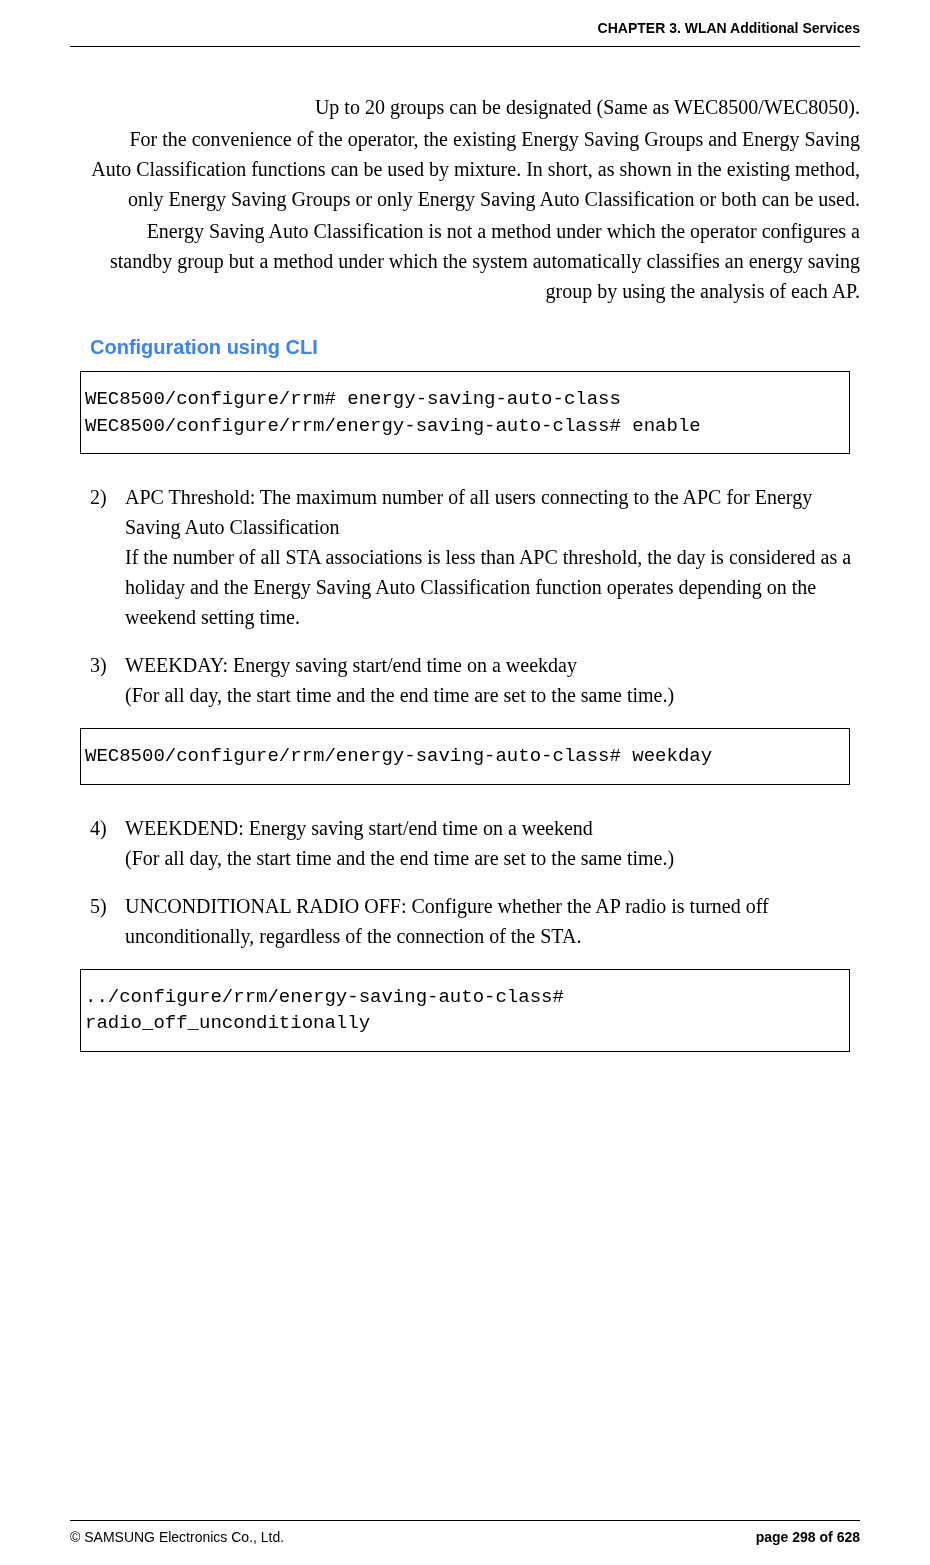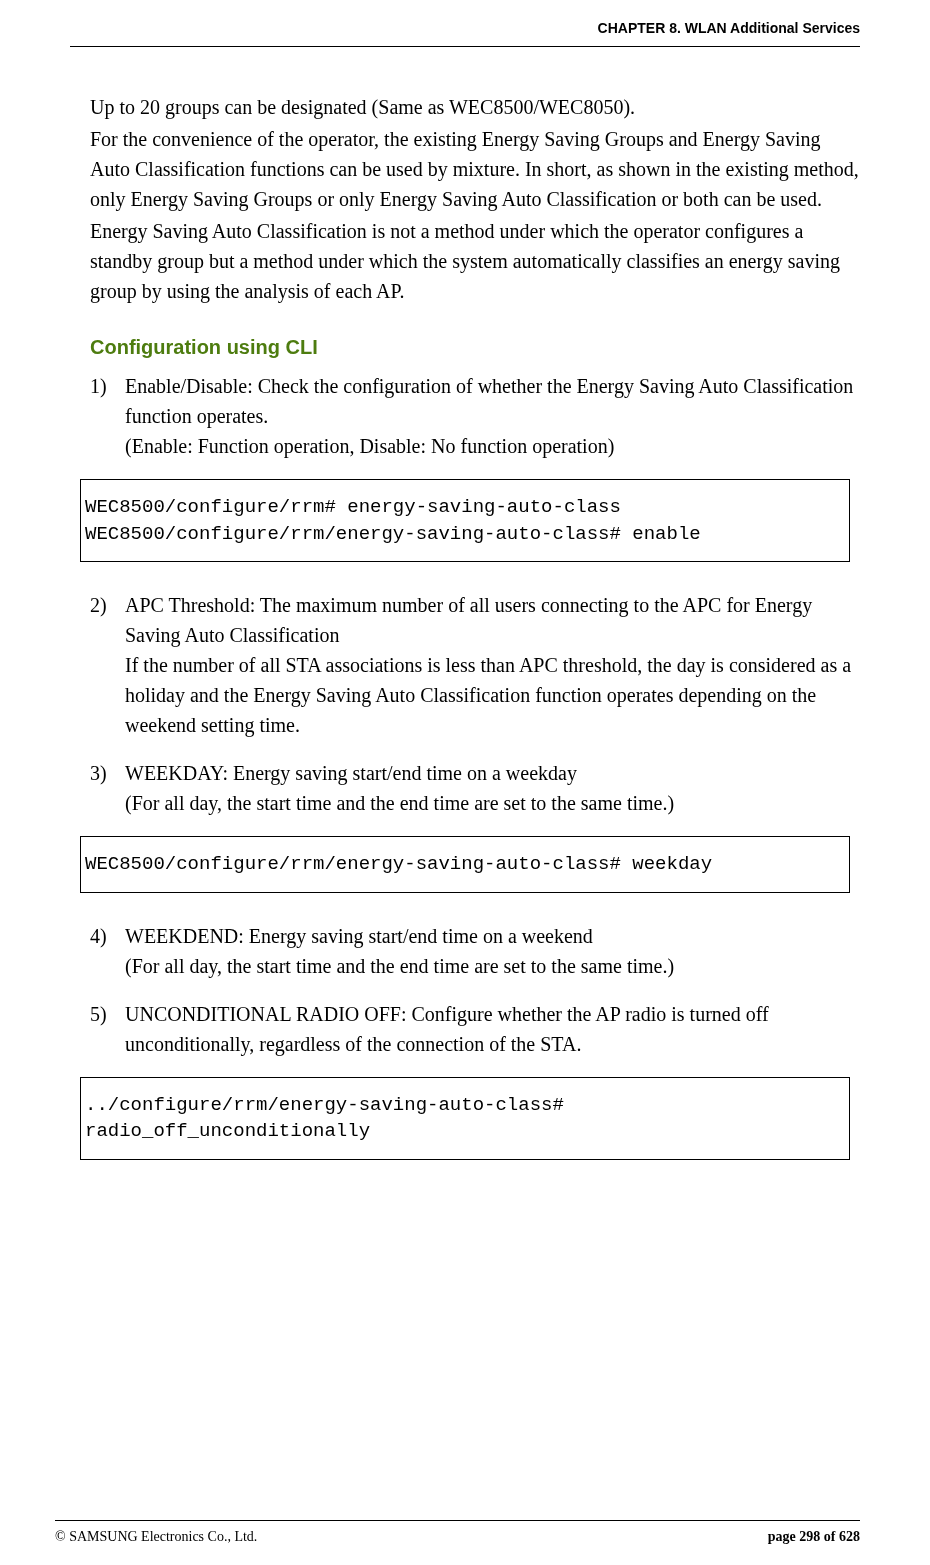--- a/index.html
+++ b/index.html
@@ -29,26 +29,27 @@
       margin-bottom: 45px;
     }
     .body-text {
       font-size: 20px;
       line-height: 1.5;
       margin-bottom: 30px;
       padding-left: 20px;
     }
     .body-text p {
       margin-bottom: 2px;
+      text-align: right;
     }
     .section-title {
       font-family: Arial, sans-serif;
       font-weight: bold;
       font-size: 20px;
-      color: #4d7c0f;
+      color: #3b82f6;
       margin-bottom: 12px;
       padding-left: 20px;
     }
     .numbered-item {
       font-size: 20px;
       line-height: 1.5;
       padding-left: 20px;
       margin-bottom: 18px;
     }
     .numbered-item .num {
@@ -66,60 +67,53 @@
       font-family: 'Courier New', monospace;
       font-size: 19px;
       padding: 14px 4px;
       margin: 0 10px 28px 10px;
       line-height: 1.4;
       white-space: pre-wrap;
     }
     .footer {
       position: absolute;
       bottom: 20px;
-      left: 55px;
+      left: 70px;
       right: 70px;
       border-top: 1.5px solid #000;
       padding-top: 8px;
       display: flex;
       justify-content: space-between;
-      font-family: Liberation Serif, serif;
+      font-family: Liberation Sans, sans-serif;
       font-size: 14px;
     }
     .footer-left {
       font-weight: normal;
     }
     .footer-right {
       font-weight: bold;
     }
   </style>
 </head>
 <body>
 
 <div class="page">
 
   <div class="header">
-    <span>CHAPTER 8. WLAN Additional Services</span>
+    <span>CHAPTER 3. WLAN Additional Services</span>
   </div>
 
   <div class="body-text">
     <p>Up to 20 groups can be designated (Same as WEC8500/WEC8050).</p>
     <p>For the convenience of the operator, the existing Energy Saving Groups and Energy Saving Auto Classification functions can be used by mixture. In short, as shown in the existing method, only Energy Saving Groups or only Energy Saving Auto Classification or both can be used.</p>
     <p>Energy Saving Auto Classification is not a method under which the operator configures a standby group but a method under which the system automatically classifies an energy saving group by using the analysis of each AP.</p>
   </div>
 
   <div class="section-title">Configuration using CLI</div>
 
-  <div class="numbered-item">
-    <span class="num">1)</span>
-    <span class="content">
-      <span>Enable/Disable: Check the configuration of whether the Energy Saving Auto Classification function operates.</span><br>
-      <span>(Enable: Function operation, Disable: No function operation)</span>
-    </span>
-  </div>
   <div class="code-box">WEC8500/configure/rrm# energy-saving-auto-class
 WEC8500/configure/rrm/energy-saving-auto-class# enable</div>
 
   <div class="numbered-item">
     <span class="num">2)</span>
     <span class="content">
       <span>APC Threshold: The maximum number of all users connecting to the APC for Energy Saving Auto Classification</span><br>
       <span>If the number of all STA associations is less than APC threshold, the day is considered as a holiday and the Energy Saving Auto Classification function operates depending on the weekend setting time.</span>
     </span>
   </div>

